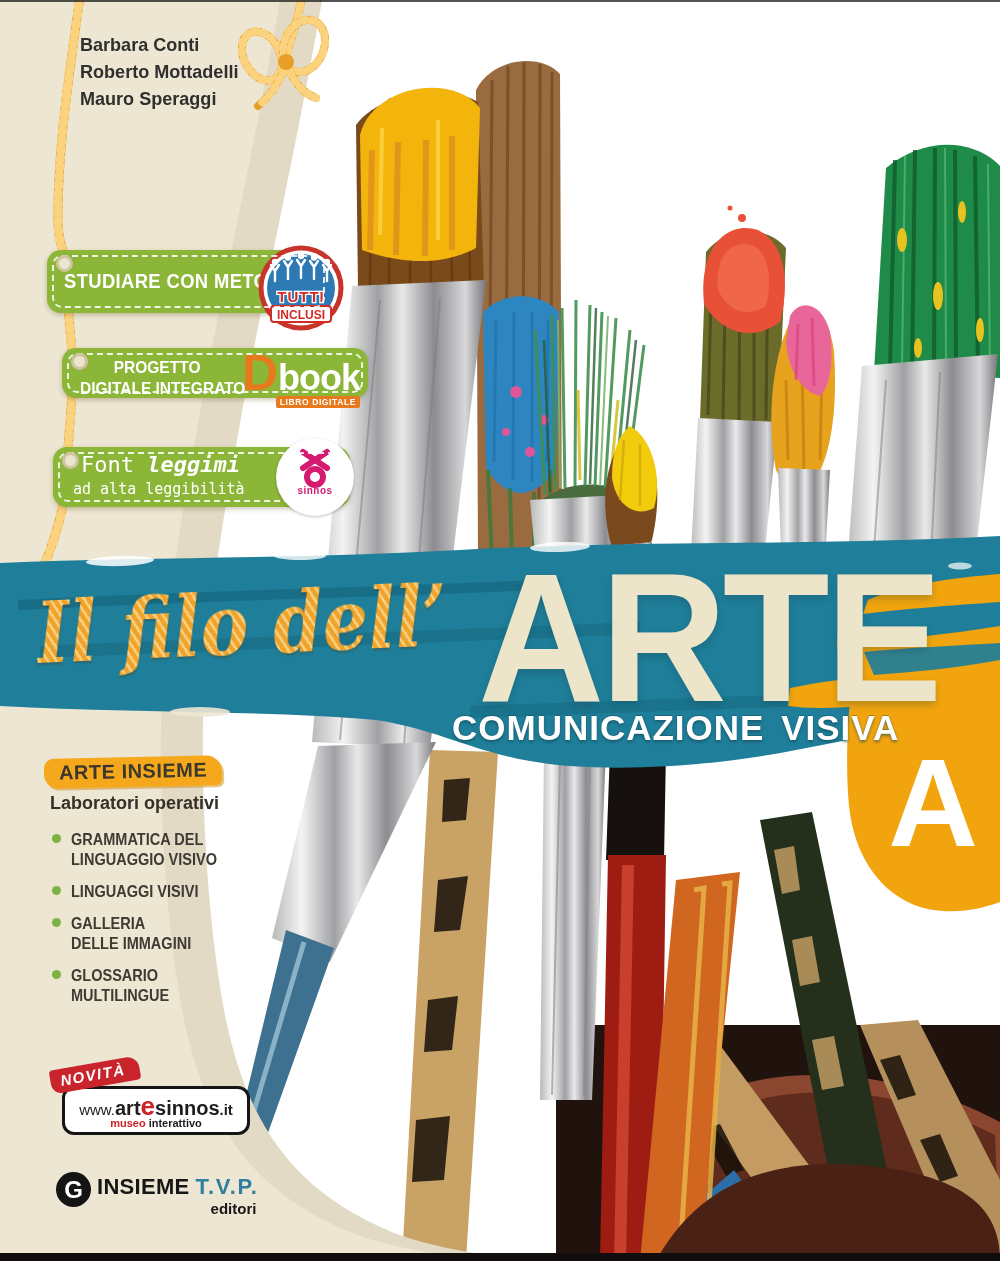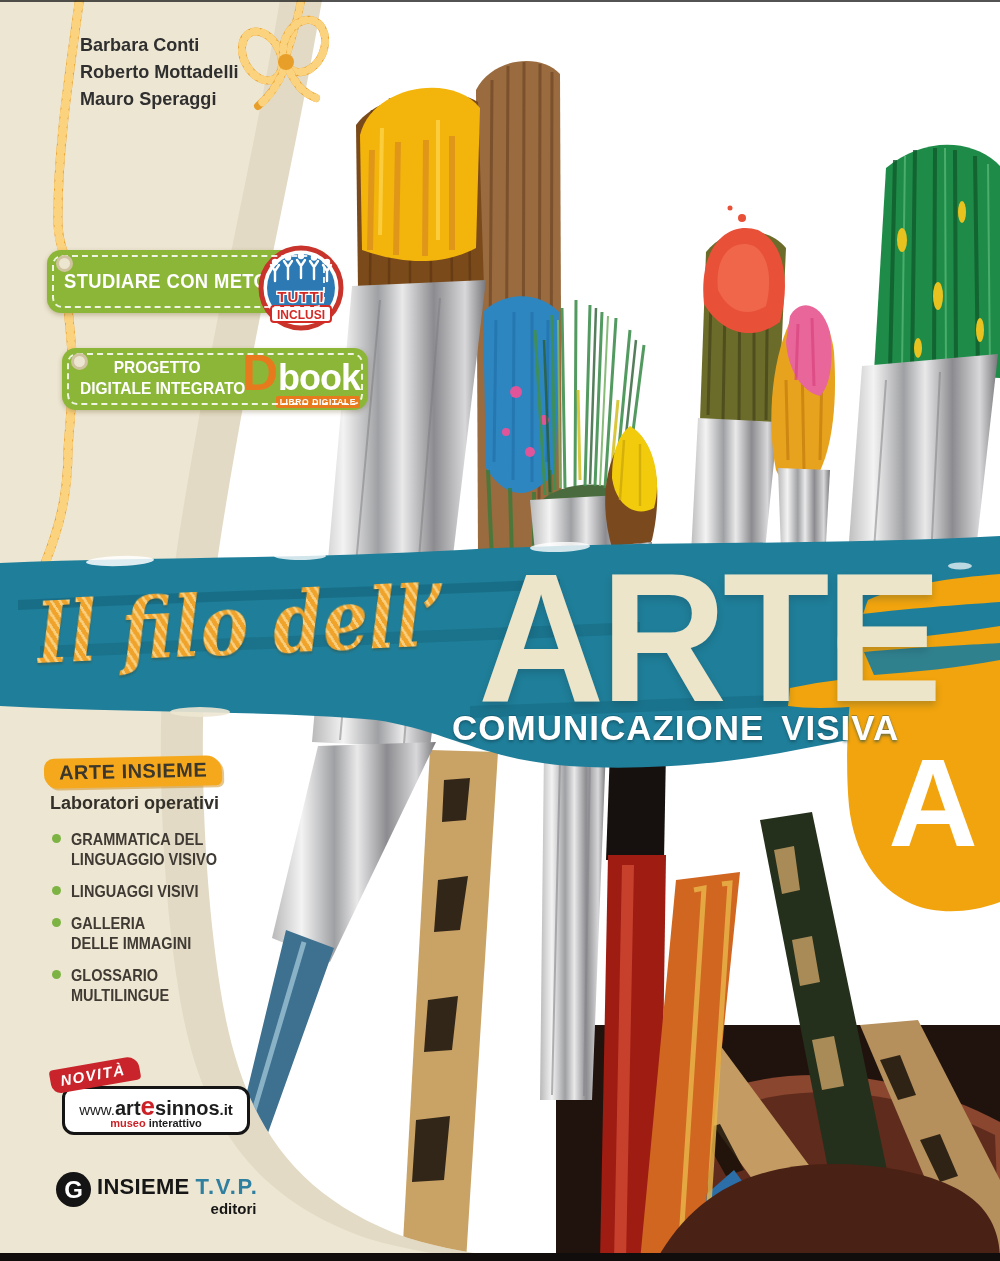--- a/index.html
+++ b/index.html
@@ -19,21 +19,21 @@
   .authors{left:80px;top:31px;z-index:35;font-size:19px;line-height:27px;font-weight:700;
            color:#2F2F2F;transform:scaleX(.95);transform-origin:left top;}
   .authors div{white-space:nowrap;}
 
   
   .badge{position:absolute;z-index:20;background:#8CB637;border-radius:14px;
          box-shadow:0 2px 5px rgba(90,70,20,.3);}
   .badge::after{content:"";position:absolute;inset:5px;border:2px dashed rgba(255,255,255,.85);
          border-radius:10px;pointer-events:none;}
   .badge1{left:47px;top:250px;width:283px;height:63px;}
-  .badge2{left:62px;top:348px;width:306px;height:62px;}
+  .badge2{left:62px;top:348px;width:306px;height:50px;}
   .badge3{left:53px;top:447px;width:297px;height:60px;}
   .grommet{position:absolute;left:9px;top:5px;width:17px;height:17px;border-radius:50%;
          background:#ECE5CF;border:3px solid #CFC49F;box-sizing:border-box;z-index:2;}
   .badge1 .badge-label{position:absolute;left:17px;top:20px;font-size:20px;font-weight:700;
          color:#fff;letter-spacing:.4px;white-space:nowrap;transform:scaleX(.92);transform-origin:left top;}
   .tutti{position:absolute;right:-14px;top:-5px;width:86px;height:86px;}
   .badge2 .badge-label{position:absolute;left:18px;top:9px;width:164px;text-align:center;
          font-size:16.5px;line-height:21px;font-weight:700;color:#fff;transform:scaleX(.94);
          transform-origin:left top;white-space:nowrap;}
   .dbook{position:absolute;right:8px;top:5px;display:flex;flex-direction:column;align-items:flex-end;}
@@ -293,20 +293,37 @@
     </span>
     <span class="dbook">
       <span class="dbook-row">
         <span class="dbook-d">D</span>
           <span class="dbook-book">book</span>
       </span>
       <span class="dbook-sub">LIBRO DIGITALE</span>
     </span>
   </div>
 
+  <div class="badge badge3">
+    <span class="grommet"></span>
+    <span class="fl1">
+      <span>Font </span><span class="it">leggimi</span>
+    </span>
+    <span class="fl2">ad alta leggibilità</span>
+    <span class="sinnos">
+      <svg width="44" height="40" viewBox="0 0 44 40" style="margin:10px auto 0;">
+        <g stroke="#D51A70" stroke-width="6" stroke-linecap="round" fill="none">
+          <path d="M10,4 L34,20"></path>
+            <path d="M34,4 L10,20"></path>
+            <circle cx="22" cy="29" r="8"></circle>
+        </g>
+      </svg>
+      <div class="sinnos-label">sinnos</div>
+    </span>
+  </div>
 
   <svg class="abs banner-layer" viewBox="0 0 1000 1261">
     <path d="M0,563 C140,557 300,559 460,550 C640,540 820,546 1000,536 L1000,690 C930,726 858,738 796,750 C696,770 588,772 530,761 C468,750 436,729 376,720 C262,710 120,713 0,706 Z" fill="#1F7E99"></path>
     <path d="M18,600 C200,591 380,587 560,579 L560,589 C380,597 200,601 18,610 Z" fill="#15687F" opacity=".7"></path>
     <path d="M40,646 C240,638 440,630 640,622 L640,634 C440,642 240,650 40,658 Z" fill="#15687F" opacity=".55"></path>
     <path d="M470,706 C640,700 800,694 920,690 L920,702 C800,706 640,712 470,718 Z" fill="#15687F" opacity=".5"></path>
     <ellipse cx="120" cy="561" rx="34" ry="5" fill="#FFFFFF" opacity=".85" transform="rotate(-2 120 561)"></ellipse>
     <ellipse cx="300" cy="556" rx="26" ry="4" fill="#FFFFFF" opacity=".8"></ellipse>
     <ellipse cx="560" cy="547" rx="30" ry="5" fill="#FFFFFF" opacity=".8" transform="rotate(-2 560 547)"></ellipse>
     <ellipse cx="200" cy="712" rx="30" ry="5" fill="#EDE6D2" opacity=".9"></ellipse>

